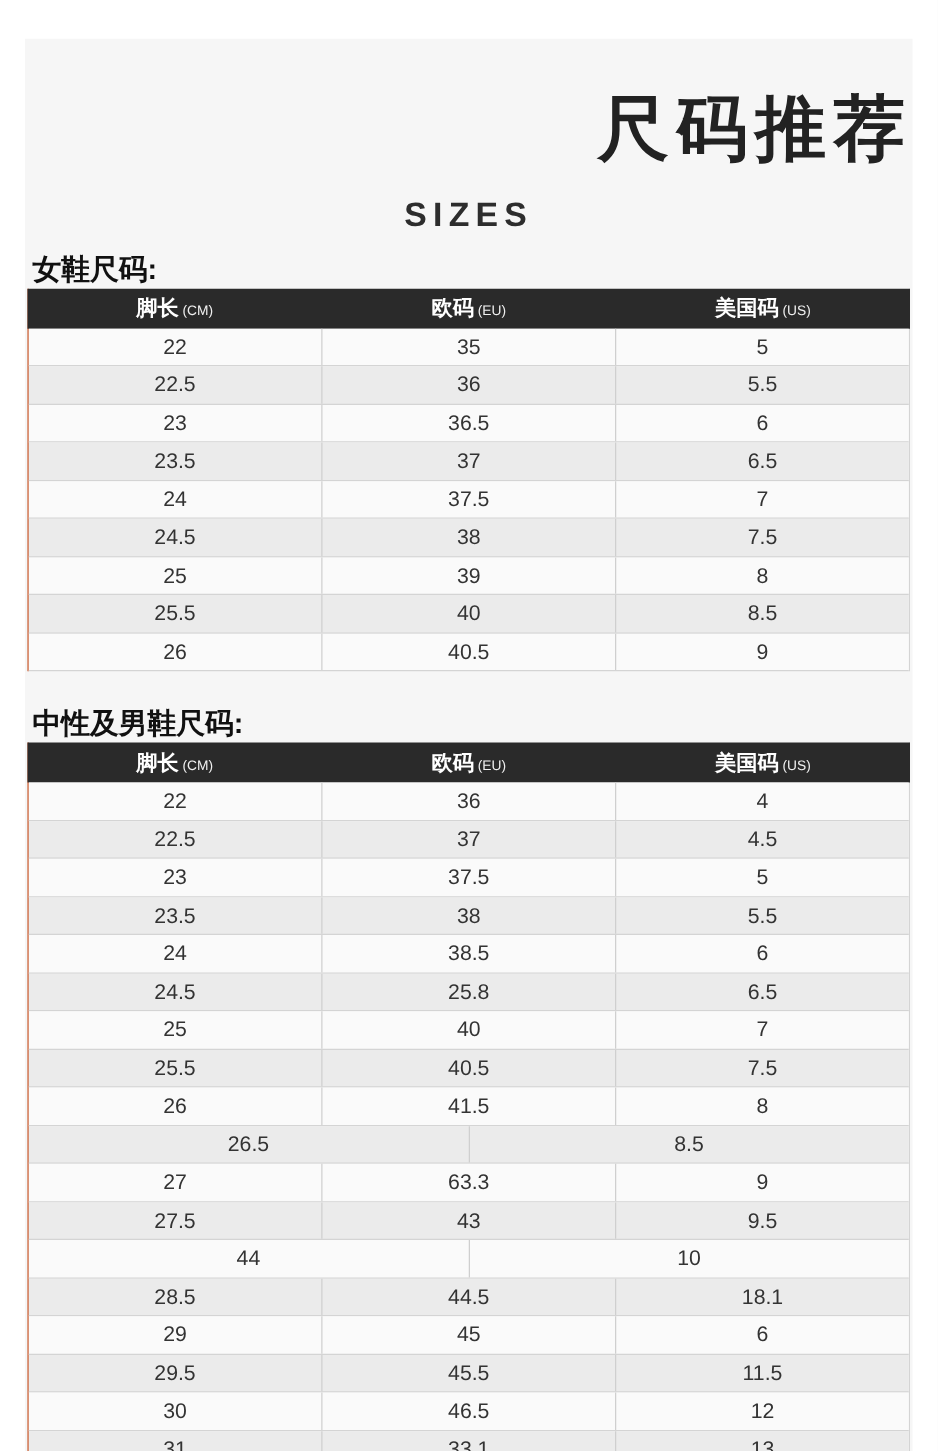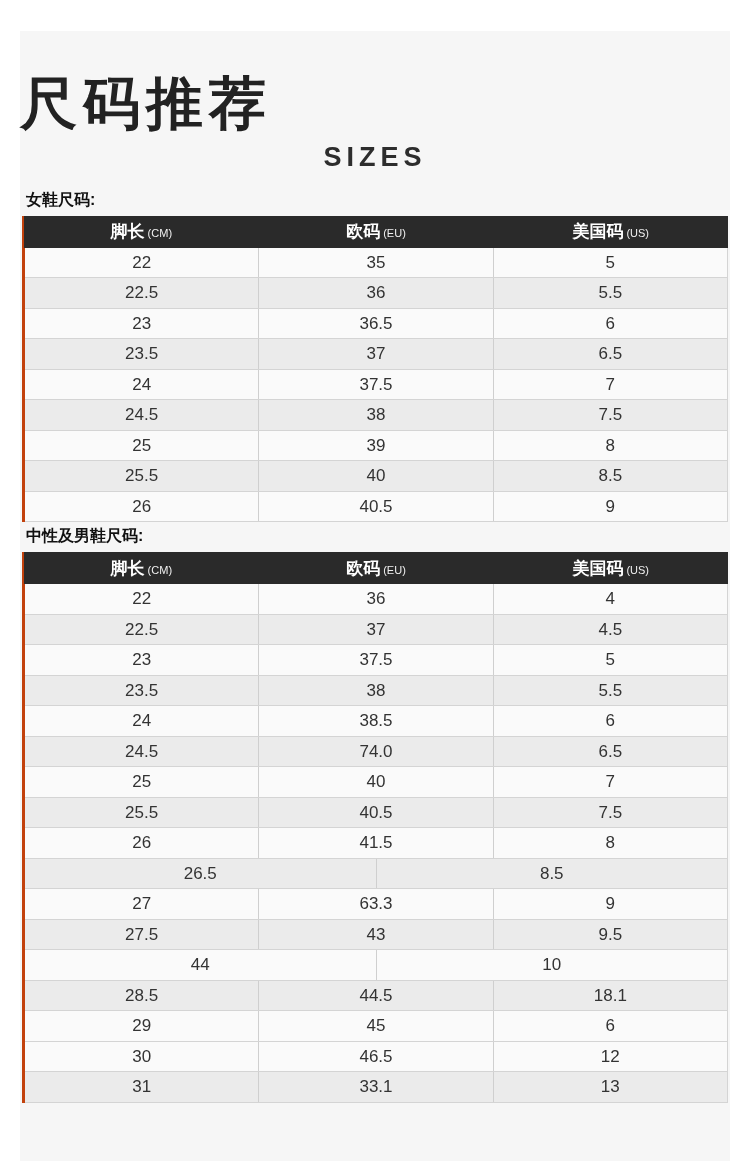--- a/index.html
+++ b/index.html
@@ -16,49 +16,49 @@
     position: relative;
   }
   .panel {
     margin: 31px 20px 0 20px;
     background: #f6f6f6;
     min-height: 1130px;
     box-sizing: border-box;
     padding-bottom: 0;
   }
   .main-title {
-    text-align: left;
+    text-align: right;
     padding-top: 40px;
     font-size: 57px;
     font-weight: 700;
     color: #222222;
     letter-spacing: 6px;
     line-height: 1.15;
   }
   .sub-title {
     text-align: center;
     font-size: 27px;
     font-weight: 600;
     color: #2d2d2d;
     letter-spacing: 5px;
-    margin-top: 4px;
+    margin-top: 19px;
     line-height: 1.2;
   }
   .section-label {
-    font-size: 16px;
+    font-size: 23px;
     font-weight: 700;
     color: #111111;
     padding: 0 0 0 6px;
     line-height: 28px;
   }
   .section-label.first { margin-top: 13px; }
-  .section-label.second { }
+  .section-label.second { margin-top: 27px; }
   .size-table {
     margin: 2px 2px 0 2px;
-    border-left: 3px solid #c2410c;
+    border-left: 1px solid #c2410c;
     border-right: 1px solid #d4d4d4;
     box-sizing: border-box;
   }
   .thead {
     display: flex;
     background: #2a2a2a;
     height: 32px;
     align-items: center;
     margin: 0 -1px;
   }
@@ -205,21 +205,21 @@
             <div class="tcell">38</div>
             <div class="tcell">5.5</div>
           </div>
           <div class="trow odd">
             <div class="tcell">24</div>
             <div class="tcell">38.5</div>
             <div class="tcell">6</div>
           </div>
           <div class="trow even">
             <div class="tcell">24.5</div>
-            <div class="tcell">74.0</div>
+            <div class="tcell">25.8</div>
             <div class="tcell">6.5</div>
           </div>
           <div class="trow odd">
             <div class="tcell">25</div>
             <div class="tcell">40</div>
             <div class="tcell">7</div>
           </div>
           <div class="trow even">
             <div class="tcell">25.5</div>
             <div class="tcell">40.5</div>
@@ -251,20 +251,25 @@
           <div class="trow even">
             <div class="tcell">28.5</div>
             <div class="tcell">44.5</div>
             <div class="tcell">18.1</div>
           </div>
           <div class="trow odd">
             <div class="tcell">29</div>
             <div class="tcell">45</div>
             <div class="tcell">6</div>
           </div>
+          <div class="trow even">
+            <div class="tcell">29.5</div>
+            <div class="tcell">45.5</div>
+            <div class="tcell">11.5</div>
+          </div>
           <div class="trow odd">
             <div class="tcell">30</div>
             <div class="tcell">46.5</div>
             <div class="tcell">12</div>
           </div>
           <div class="trow even">
             <div class="tcell">31</div>
             <div class="tcell">33.1</div>
             <div class="tcell">13</div>
           </div>

